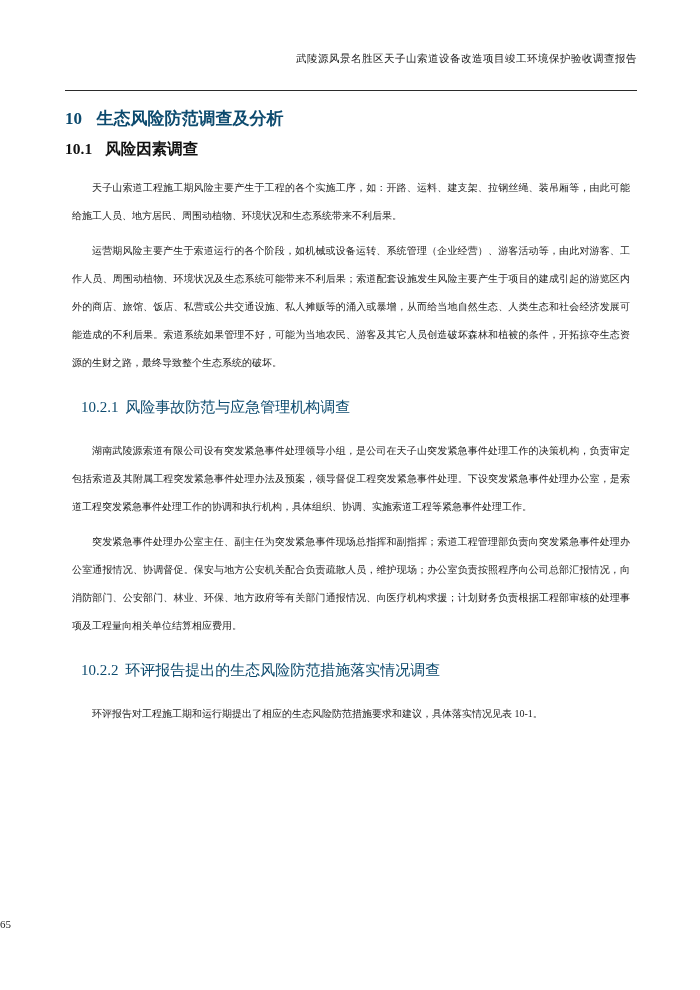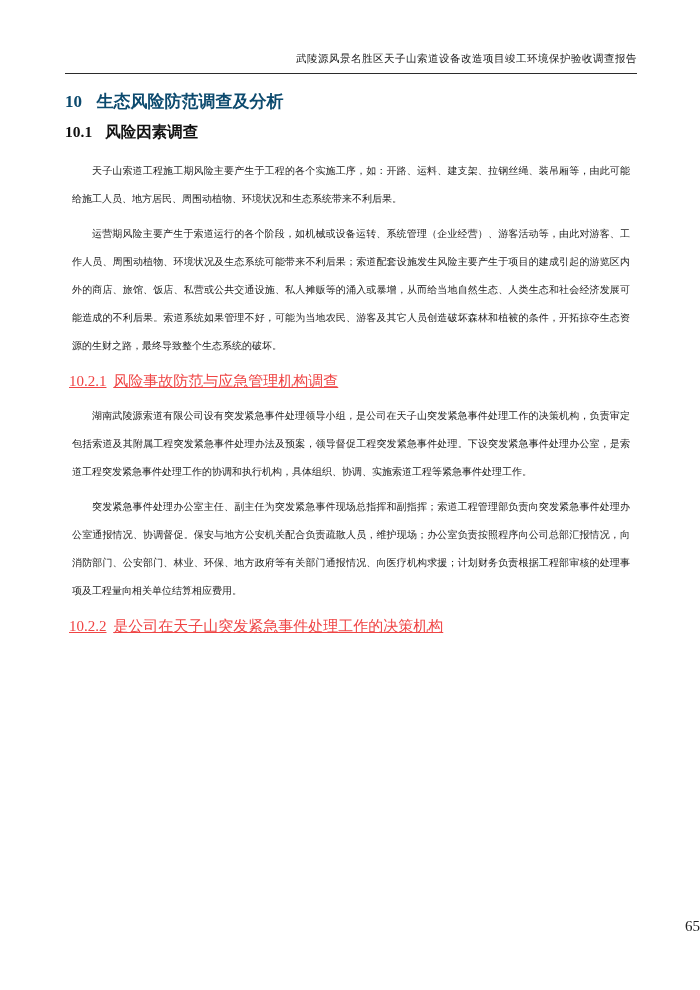--- a/index.html
+++ b/index.html
@@ -21,21 +21,21 @@
     left: 65px;
     top: 0;
     width: 572px;
   }
   .running-header {
     margin-top: 52px;
     text-align: right;
     font-size: 10.5px;
     letter-spacing: 0.5px;
     color: #1a1a1a;
-    padding-bottom: 7px;
+    padding-bottom: 24px;
     border-bottom: 1.5px solid #2b2b2b;
     font-family: "Liberation Serif", "DejaVu Serif", serif;
   }
   h1.sec {
     margin: 14px 0 0 0;
     font-size: 17px;
     line-height: 27px;
     font-weight: bold;
     font-family: "Liberation Sans", "DejaVu Sans", sans-serif;
     color: #0c4a6e;
@@ -50,27 +50,26 @@
   }
   h2.sub-mid {
     margin: 0;
     font-size: 15.5px;
     line-height: 28px;
     font-weight: bold;
     font-family: "Liberation Sans", "DejaVu Sans", sans-serif;
     color: #111111;
   }
   h3.subsub {
-    margin: 4px;
+    margin: 16px;
     font-size: 15px;
     line-height: 28px;
     font-weight: normal;
     font-family: "Liberation Serif", "DejaVu Serif", serif;
-    color: #ef4444;
-    text-decoration: underline;
+    color: #0c4a6e;
   }
   .num {
     margin-right: 0.85em;
     font-family: "Liberation Serif", "DejaVu Serif", serif;
   }
   h3.subsub .num {
     margin-right: 0.45em;
   }
   p.body {
     margin: 7px;
@@ -79,22 +78,22 @@
     text-align: justify;
     text-indent: 2em;
     color: #1c1c1c;
     word-break: break-all;
   }
   .page-number {
     position: absolute;
     left: 0;
     top: 918px;
     width: 700px;
-    text-align: right;
-    font-size: 15px;
+    text-align: left;
+    font-size: 11px;
     color: #222222;
     font-family: "Liberation Serif", "DejaVu Serif", serif;
   }
 </style>
 </head>
 <body>
 
 <div class="page">
   <div class="content">
 
@@ -115,20 +114,21 @@
 
     <h3 class="subsub">
       <span class="num">10.2.1</span><span>风险事故防范与应急管理机构调查</span>
     </h3>
 
     <p class="body">湖南武陵源索道有限公司设有突发紧急事件处理领导小组，是公司在天子山突发紧急事件处理工作的决策机构，负责审定包括索道及其附属工程突发紧急事件处理办法及预案，领导督促工程突发紧急事件处理。下设突发紧急事件处理办公室，是索道工程突发紧急事件处理工作的协调和执行机构，具体组织、协调、实施索道工程等紧急事件处理工作。</p>
 
     <p class="body">突发紧急事件处理办公室主任、副主任为突发紧急事件现场总指挥和副指挥；索道工程管理部负责向突发紧急事件处理办公室通报情况、协调督促。保安与地方公安机关配合负责疏散人员，维护现场；办公室负责按照程序向公司总部汇报情况，向消防部门、公安部门、林业、环保、地方政府等有关部门通报情况、向医疗机构求援；计划财务负责根据工程部审核的处理事项及工程量向相关单位结算相应费用。</p>
 
     <h3 class="subsub">
-      <span class="num">10.2.2</span><span>是公司在天子山突发紧急事件处理工作的决策机构</span>
+      <span class="num">10.2.2</span><span>环评报告提出的生态风险防范措施落实情况调查</span>
     </h3>
 
+    <p class="body">环评报告对工程施工期和运行期提出了相应的生态风险防范措施要求和建议，具体落实情况见表 10-1。</p>
 
   </div>
 
   <div class="page-number">65</div>
 </div>
 
 </body></html>

